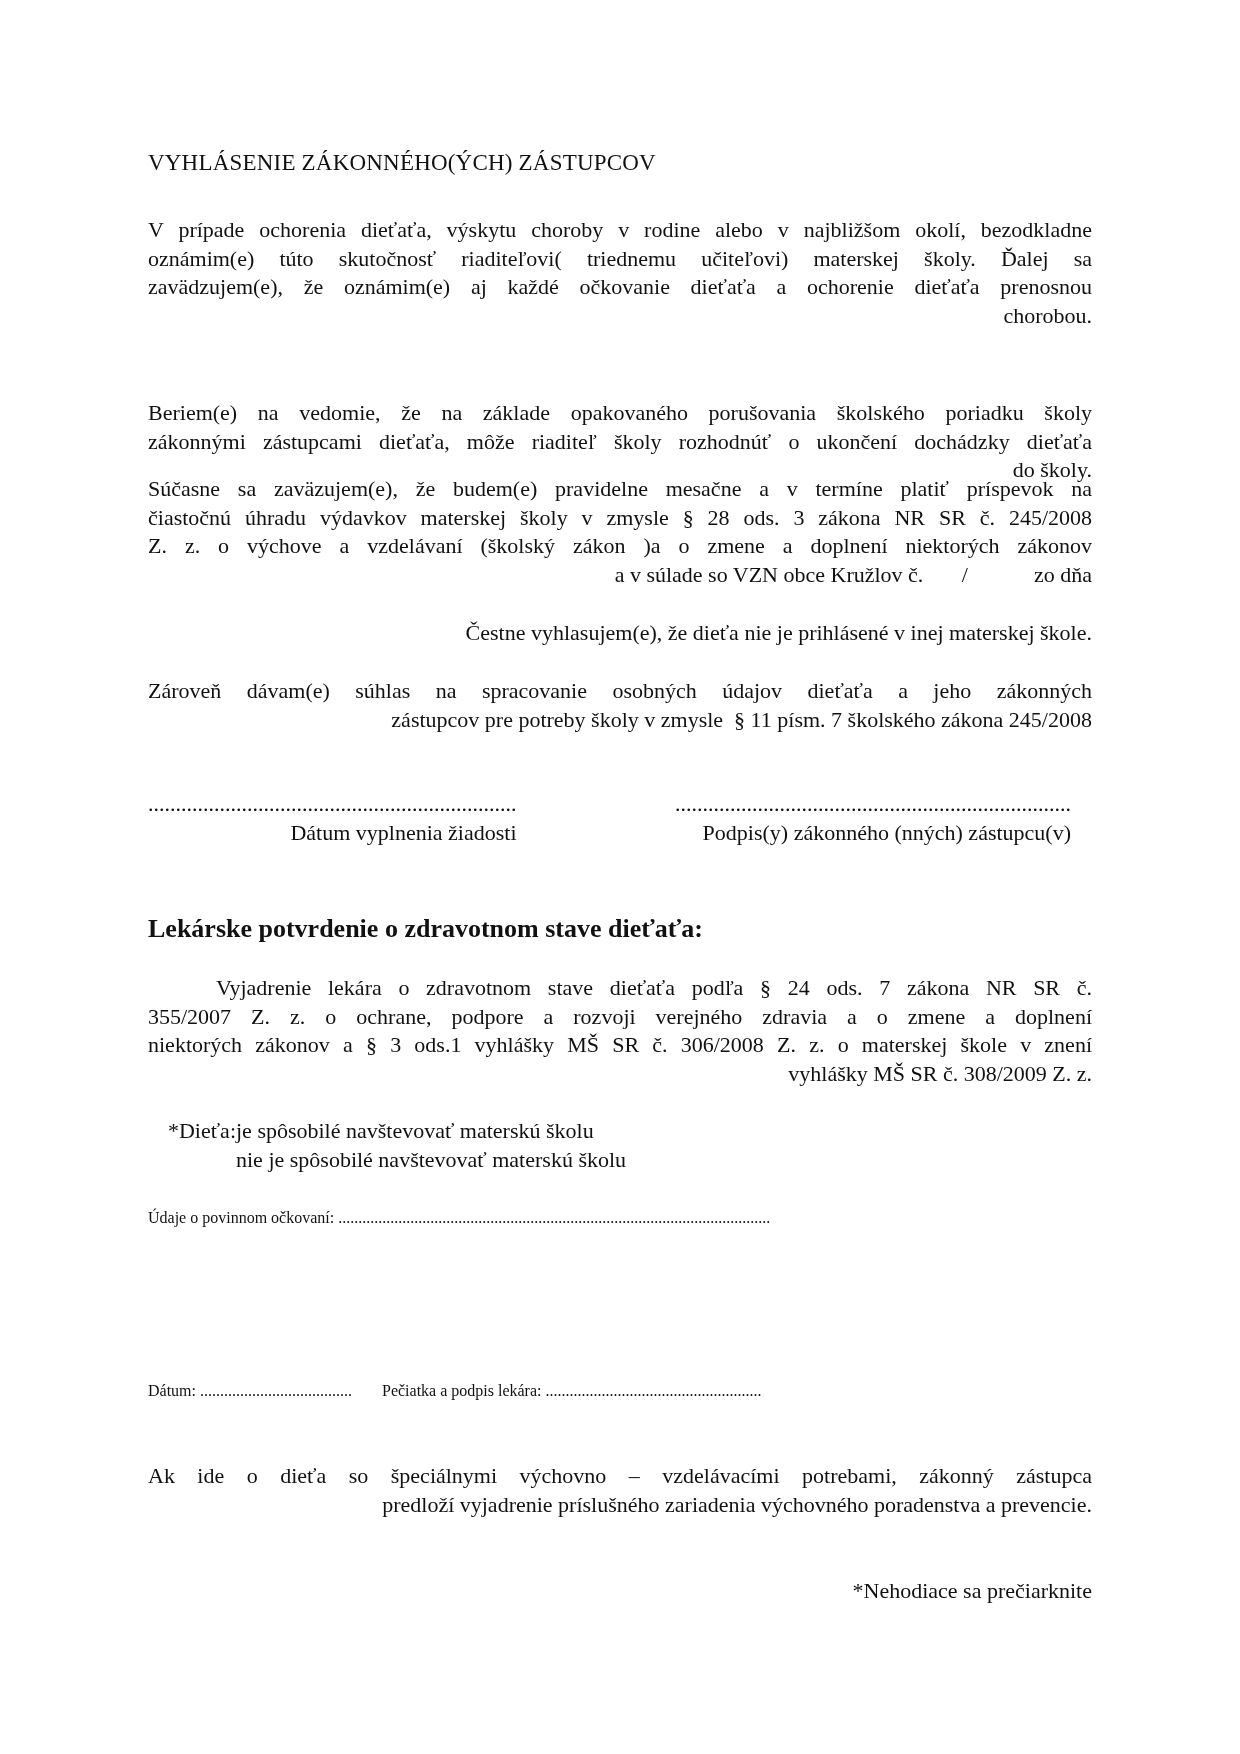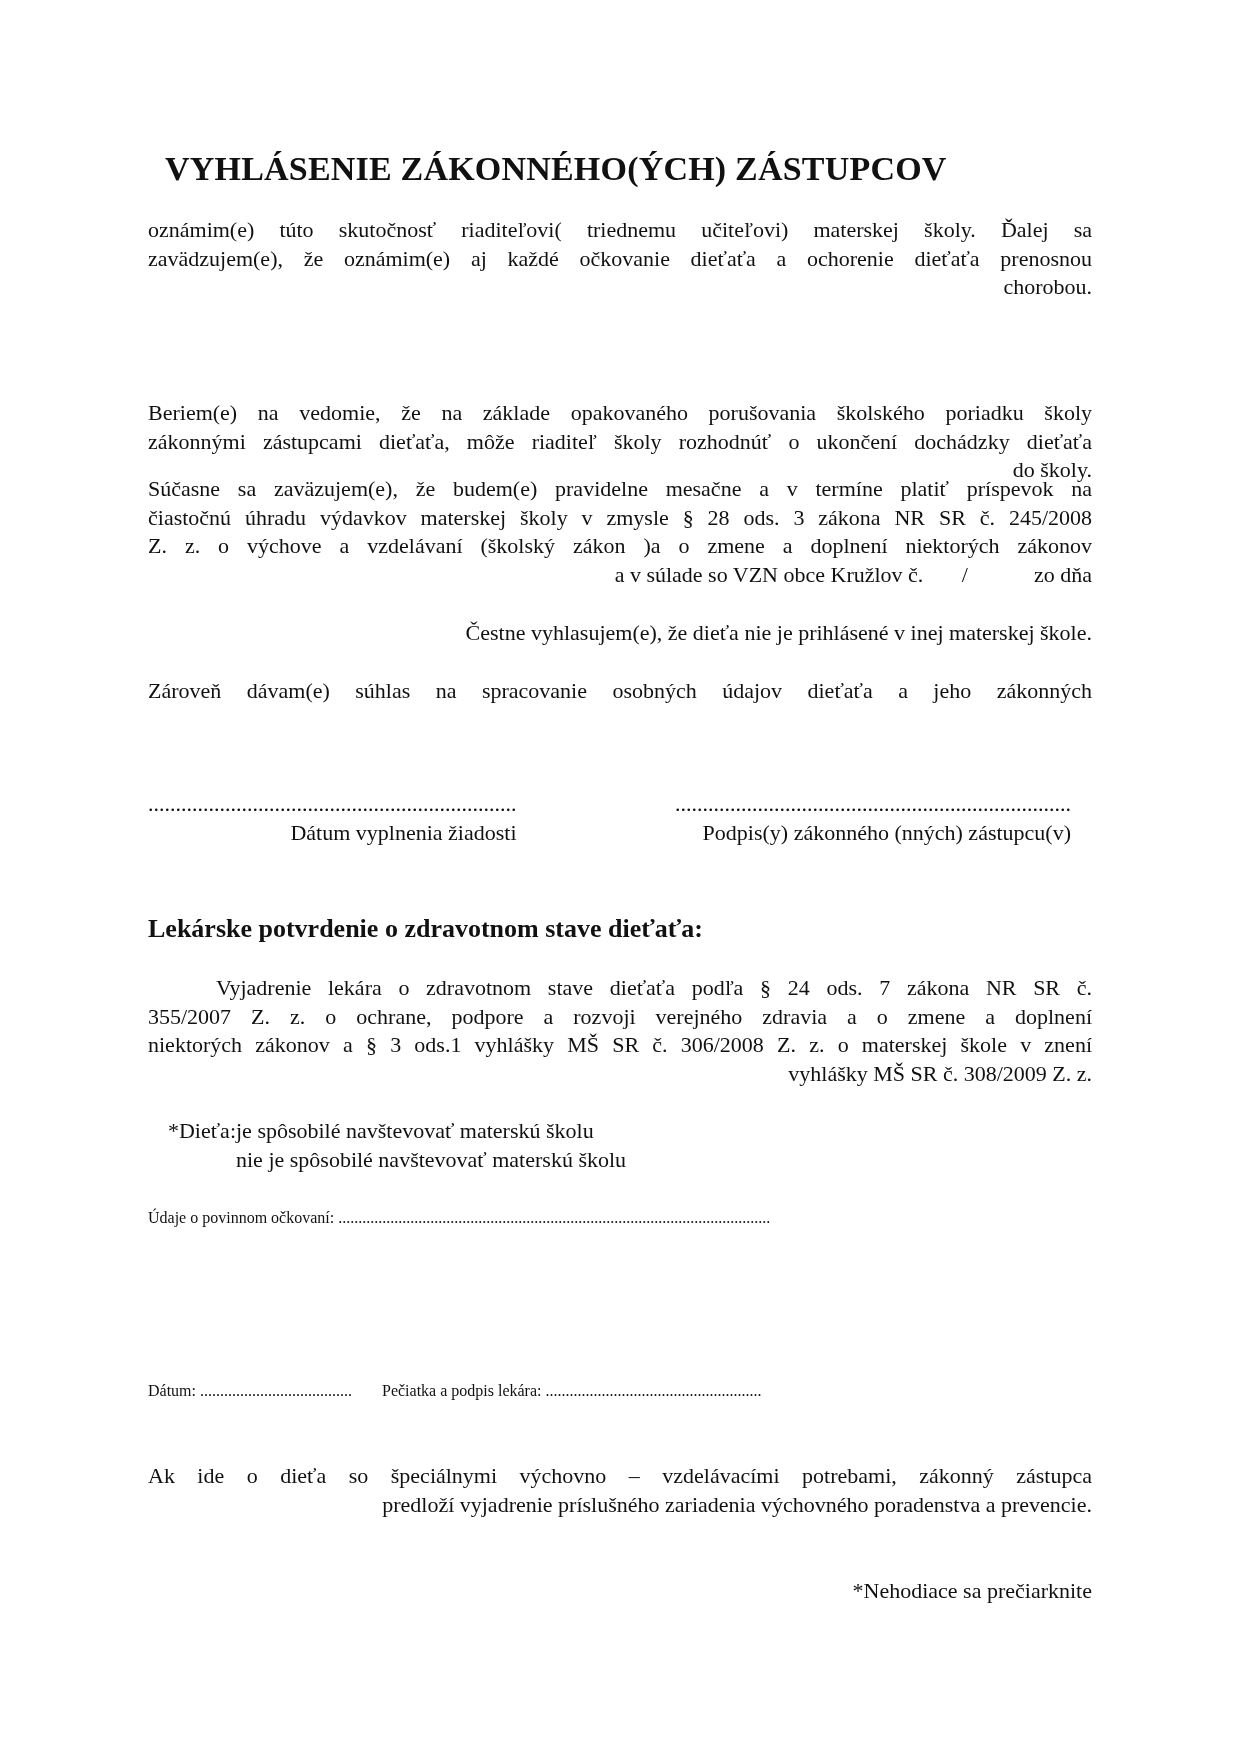--- a/index.html
+++ b/index.html
@@ -1,37 +1,38 @@
 <!DOCTYPE html>
 <html><head>
 <meta charset="utf-8">
 <style>
   html, body { margin: 0; padding: 0; background: #ffffff; }
   body { width: 1240px; height: 1754px; position: relative; overflow: hidden;
          font-family: "Liberation Serif", "DejaVu Serif", serif; color: #111111; }
   .blk { position: absolute; left: 148px; width: 944px; font-size: 22px; line-height: 28.6px; }
   .line { display: block; white-space: nowrap; text-align: right; }
   .jl { display: block; text-align: justify; text-align-last: justify; white-space: normal; }
-  .title { position: absolute; left: 148px; top: 150px; font-size: 34px; font-weight: bold; letter-spacing: 0.2px; margin-left: 17px; }
+  .title { position: absolute; left: 148px; top: 150px; font-size: 23px; font-weight: normal; letter-spacing: 0.2px; }
   .h2 { position: absolute; left: 148px; top: 914px; font-size: 26px; font-weight: bold; text-align: center; }
   .dots { letter-spacing: 0px; }
   .sig-left { position: absolute; left: 148px; top: 790px; font-size: 22px; line-height: 28.6px; }
   .sig-right { position: absolute; left: 657px; top: 790px; font-size: 22px; line-height: 28.6px; }
   .dieta-row { display: flex; text-align: right; }
   .dieta-label { width: 88px; }
   .field-line { position: absolute; left: 148px; font-size: 16px; line-height: 28.6px; white-space: nowrap; }
 </style>
 </head>
 <body>
 
 <div>
 
   <div class="title">VYHLÁSENIE ZÁKONNÉHO(ÝCH) ZÁSTUPCOV</div>
 
   <div class="blk" style="top:216px;">
+    <span class="jl">V prípade ochorenia dieťaťa, výskytu choroby v rodine alebo v najbližšom okolí, bezodkladne</span>
     <span class="jl">oznámim(e) túto skutočnosť riaditeľovi( triednemu učiteľovi) materskej školy. Ďalej sa</span>
     <span class="jl">zavädzujem(e), že oznámim(e) aj každé očkovanie dieťaťa a ochorenie dieťaťa prenosnou</span>
     <span class="line">chorobou.</span>
   </div>
 
   <div class="blk" style="top:360px;margin-top:39px;">
     <span class="jl">Beriem(e) na vedomie, že na základe opakovaného porušovania školského poriadku školy</span>
     <span class="jl">zákonnými zástupcami dieťaťa, môže riaditeľ školy rozhodnúť o ukončení dochádzky dieťaťa</span>
     <span class="line">do školy.</span>
   </div>
@@ -42,20 +43,21 @@
     <span class="jl">Z. z. o výchove a vzdelávaní (školský zákon )a o zmene a doplnení niektorých zákonov</span>
     <span class="line" style="white-space:pre;">a v súlade so VZN obce Kružlov č.       /            zo dňa</span>
   </div>
 
   <div class="blk" style="top:619px;">
     <span class="line">Čestne vyhlasujem(e), že dieťa nie je prihlásené v inej materskej škole.</span>
   </div>
 
   <div class="blk" style="top:677px;">
     <span class="jl">Zároveň dávam(e) súhlas na spracovanie osobných údajov dieťaťa a jeho zákonných</span>
+    <span class="line" style="white-space:pre;">zástupcov pre potreby školy v zmysle  § 11 písm. 7 školského zákona 245/2008</span>
   </div>
 
   <div class="sig-left">
     <span class="line dots">...................................................................</span>
     <span class="line">Dátum vyplnenia žiadosti</span>
   </div>
 
   <div class="sig-right">
     <span class="line dots" style="padding-left:18px;">........................................................................</span>
     <span class="line">Podpis(y) zákonného (nných) zástupcu(v)</span>

